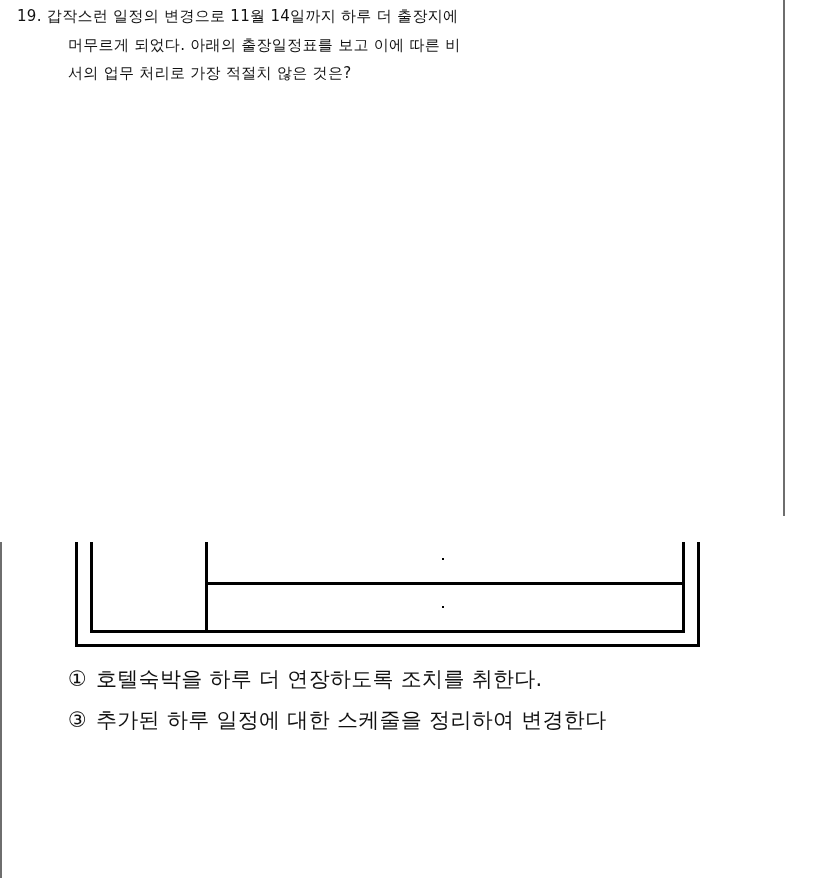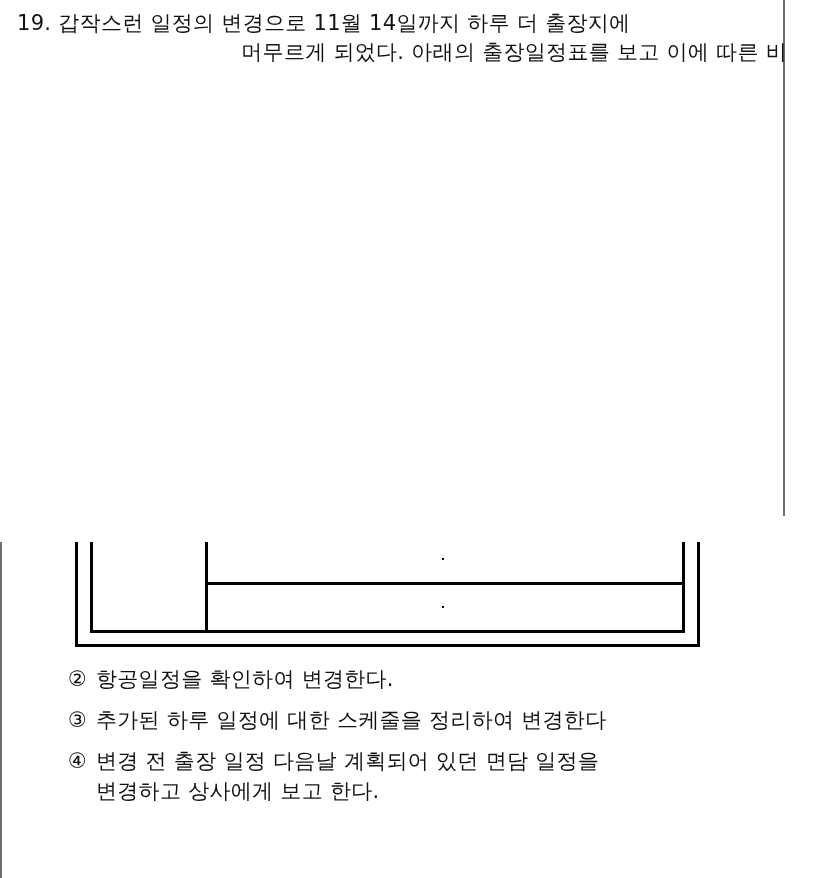--- a/index.html
+++ b/index.html
@@ -27,33 +27,32 @@
       position: absolute;
       left: 0px;
       top: 542px;
       width: 2px;
       height: 336px;
       background: #6e6e6e;
     }
     .question {
       position: absolute;
       left: 17px;
-      top: 9px;
+      top: 2px;
       width: 770px;
-      font-size: 21px;
+      font-size: 15px;
       line-height: 28.5px;
       letter-spacing: 0.3px;
     }
     .question .line {
       display: block;
       white-space: nowrap;
     }
     .question .indent {
       padding-left: 51px;
-      text-align: right;
     }
     .frame-line {
       position: absolute;
       background: #000000;
     }
     .dot {
       position: absolute;
       width: 2px;
       height: 2px;
       background: #000000;
@@ -85,20 +84,21 @@
   </style>
 </head>
 <body>
 
 <div class="right-rule"></div>
 <div class="left-rule"></div>
 
 <div class="question">
   <span class="line"><span>19.</span> <span>갑작스런 일정의 변경으로 11월 14일까지 하루 더 출장지에</span></span>
   <span class="line indent">머무르게 되었다. 아래의 출장일정표를 보고 이에 따른 비</span>
+  <span class="line indent">서의 업무 처리로 가장 적절치 않은 것은?</span>
 </div>
 
 <div>
 
   <div class="frame-line" style="left:75px; top:542px; width:3px; height:104px;"></div>
   <div class="frame-line" style="left:697px; top:542px; width:3px; height:104px;"></div>
   <div class="frame-line" style="left:75px; top:644px; width:625px; height:3px;"></div>
 
   <div class="frame-line" style="left:90px; top:542px; width:3px; height:90px;"></div>
   <div class="frame-line" style="left:682px; top:542px; width:3px; height:90px;"></div>
@@ -107,22 +107,18 @@
   <div class="frame-line" style="left:205px; top:542px; width:3px; height:90px;"></div>
 
   <div class="frame-line" style="left:205px; top:582px; width:480px; height:3px;"></div>
 
   <div class="dot" style="left:442px; top:558px;"></div>
   <div class="dot" style="left:442px; top:606px;"></div>
 </div>
 
 <div class="options">
   <div class="option">
-    <span class="opt-line"><span class="num">②</span><span>항공일정을 확인하여 변경한다.</span></span>
+    <span class="opt-line"><span class="num">①</span><span>호텔숙박을 하루 더 연장하도록 조치를 취한다.</span></span>
   </div>
   <div class="option">
     <span class="opt-line"><span class="num">③</span><span>추가된 하루 일정에 대한 스케줄을 정리하여 변경한다</span></span>
   </div>
-  <div class="option">
-    <span class="opt-line"><span class="num">④</span><span>변경 전 출장 일정 다음날 계획되어 있던 면담 일정을</span></span>
-    <span class="opt-line cont">변경하고 상사에게 보고 한다.</span>
-  </div>
 </div>
 
 </body></html>

